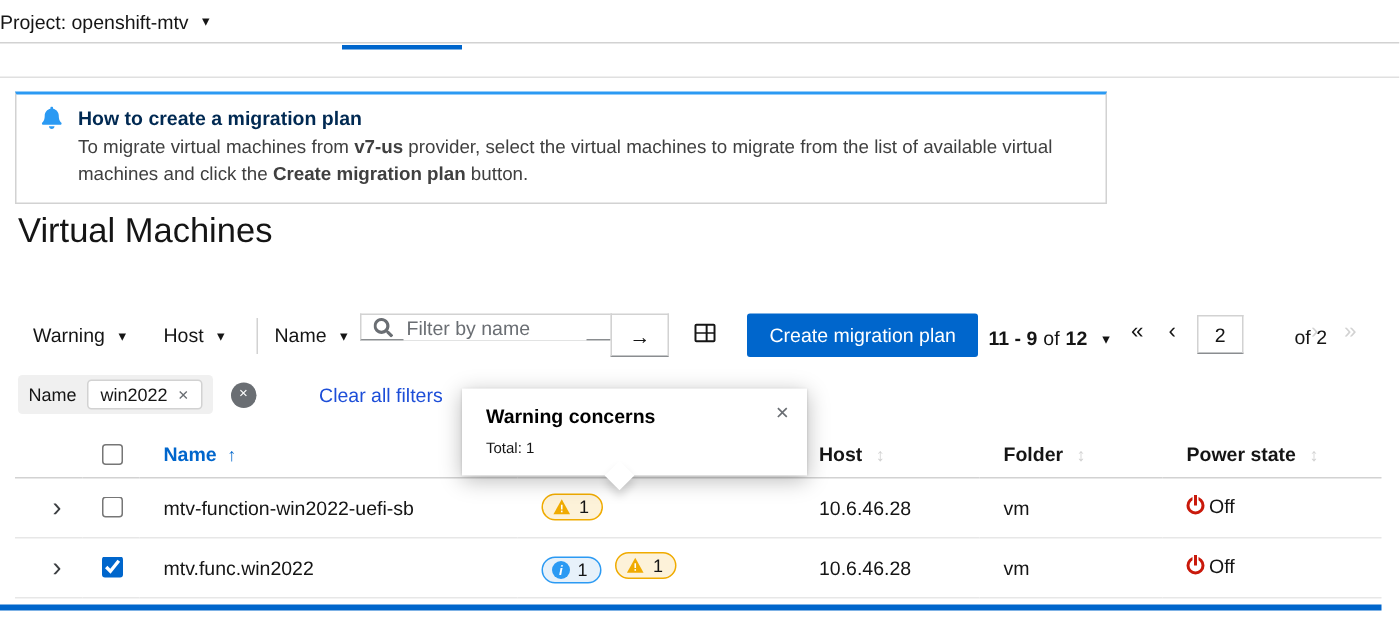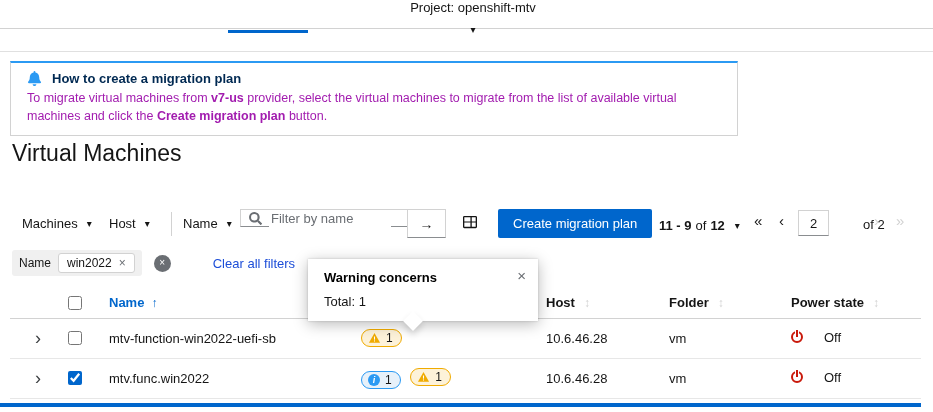--- a/index.html
+++ b/index.html
@@ -7,31 +7,31 @@
   body {
     width:933px; height:412px; position:relative; overflow:hidden;
     background:#fff; color:#151515;
     font-family:"Liberation Sans", sans-serif; font-size:13px;
   }
   button { font-family:"Liberation Sans", sans-serif; }
 
   
   .project-bar{ position:absolute; top:0; left:0; width:933px; height:29px;
     border-bottom:1px solid #d2d2d2; display:flex; align-items:center; gap:9px;
-    padding-left:13px; background:#fff; cursor:pointer;flex-direction:column; }
+    background:#fff; cursor:pointer; }
   .caret{ font-size:10px; color:#151515; }
   .tab-indicator{ position:absolute; top:30px; left:228px; width:80px; height:3px; background:#0066cc; }
   .masthead-divider{ position:absolute; top:51px; left:0; width:933px; height:1px; background:#e0e0e0; }
 
   
   .alert{ position:absolute; top:61px; left:10px; width:728px; background:#fff;
     border:1px solid #d2d2d2; border-top:2px solid #2b9af3; padding:8px 16px 10px 16px; }
   .alert-title-row{ display:flex; align-items:center; gap:10px; }
   .alert-title{ font-size:13px; font-weight:700; color:#002952; }
-  .alert-body{ margin-top:4px; font-size:12.5px; color:#a21caf; line-height:1.4; }
+  .alert-body{ margin-left:25px; margin-top:4px; font-size:12.5px; color:#404040; line-height:1.4; }
 
   
   .page-title{ position:absolute; top:140px; left:12px; margin:0;
     font-size:23px; font-weight:500; color:#151515; }
 
   
   .toolbar{ position:absolute; top:206px; left:10px; width:911px; height:36px; }
   .dd{ position:absolute; display:flex; align-items:center; gap:9px; background:none;
     border:none; font-size:13px; color:#151515; cursor:pointer; padding:0; }
   .dd-concerns{ left:12px; top:10px; }
@@ -85,38 +85,38 @@
   .expand-toggle{ background:none; border:none; font-size:18px; line-height:1; color:#3c3f42; cursor:pointer; padding:0 6px; }
   input[type="checkbox"]{ width:14px; height:14px; accent-color:#0066cc; cursor:pointer; }
 
   .badge{ display:inline-flex; align-items:center; gap:5px; border-radius:10px;
     padding:1px 8px 1px 6px; font-size:12px; color:#151515; cursor:pointer; margin-right:6px; }
   .badge.info{ background:#e7f1fa; border:1px solid #2b9af3; }
   .badge.warning{ background:#fdf2d9; border:1px solid #f0ab00; }
   .info-dot{ width:12px; height:12px; border-radius:50%; background:#2b9af3; color:#fff;
     font-size:9px; font-weight:700; font-style:italic; display:flex; align-items:center; justify-content:center; }
 
-  .power{ display:inline-flex; align-items:center; gap:21px;text-align:right; }
+  .power{ display:inline-flex; align-items:center; gap:3px;text-align:right; }
   .power-icon{ width:12px; height:12px; border:2px solid #c9190b; border-radius:50%; position:relative; display:inline-block; }
   .power-icon::before{ content:''; position:absolute; left:50%; top:-3px; transform:translateX(-50%);
     width:4px; height:4px; background:#fff; }
   .power-icon::after{ content:''; position:absolute; left:50%; top:-3px; transform:translateX(-50%);
     width:2px; height:7px; background:#c9190b; }
 
   
   .popover{ position:absolute; left:308px; top:259px; width:230px; background:#fff; z-index:20;
     box-shadow:0 3px 14px rgba(3,3,3,0.28), 0 0 2px rgba(3,3,3,0.18); padding:11px 16px 12px 16px; }
   .popover-arrow{ position:absolute; left:98px; bottom:-7px; width:14px; height:14px; background:#fff;
     transform:rotate(45deg); box-shadow:3px 3px 6px rgba(3,3,3,0.15); }
   .popover-title{ font-size:13px; font-weight:700; color:#000000; }
   .popover-close{ position:absolute; top:9px; right:12px; background:none; border:none;
     font-size:15px; color:#6a6e73; cursor:pointer; padding:0; line-height:1; }
   .popover-item{ margin-top:9px; display:flex; align-items:center; gap:5px; font-size:13px; }
   .selected-text{ background:#3584e4; color:#fff; padding:0 2px; }
-  .popover-total{ margin-top:9px; font-size:13px; color:#151515; }
+  .popover-total{ margin-top:9px; font-size:10px; color:#151515; }
 
   
   .bottom-bar{ position:absolute; left:0; top:403px; width:921px; height:4px; background:#0066cc; }
 </style>
 </head>
 <body>
 
 <div class="project-bar">
   <span>Project: openshift-mtv</span>
   <span class="caret">▾</span>
@@ -133,21 +133,21 @@
   </div>
   <div class="alert-body">
     <span>To migrate virtual machines from </span><b>v7-us</b><span> provider, select the virtual machines to migrate from the list of available virtual machines and click the </span><b>Create migration plan</b><span> button.</span>
   </div>
 </div>
 
 <h1 class="page-title">Virtual Machines</h1>
 
 <div class="toolbar">
   <button class="dd dd-concerns">
-    <span>Machines</span>
+    <span>Warning</span>
     <span class="caret">▾</span>
   </button>
   <button class="dd dd-host">
     <span>Host</span>
     <span class="caret">▾</span>
   </button>
   <div class="toolbar-vdivider"></div>
   <button class="dd dd-name">
     <span>Name</span>
     <span class="caret">▾</span>

